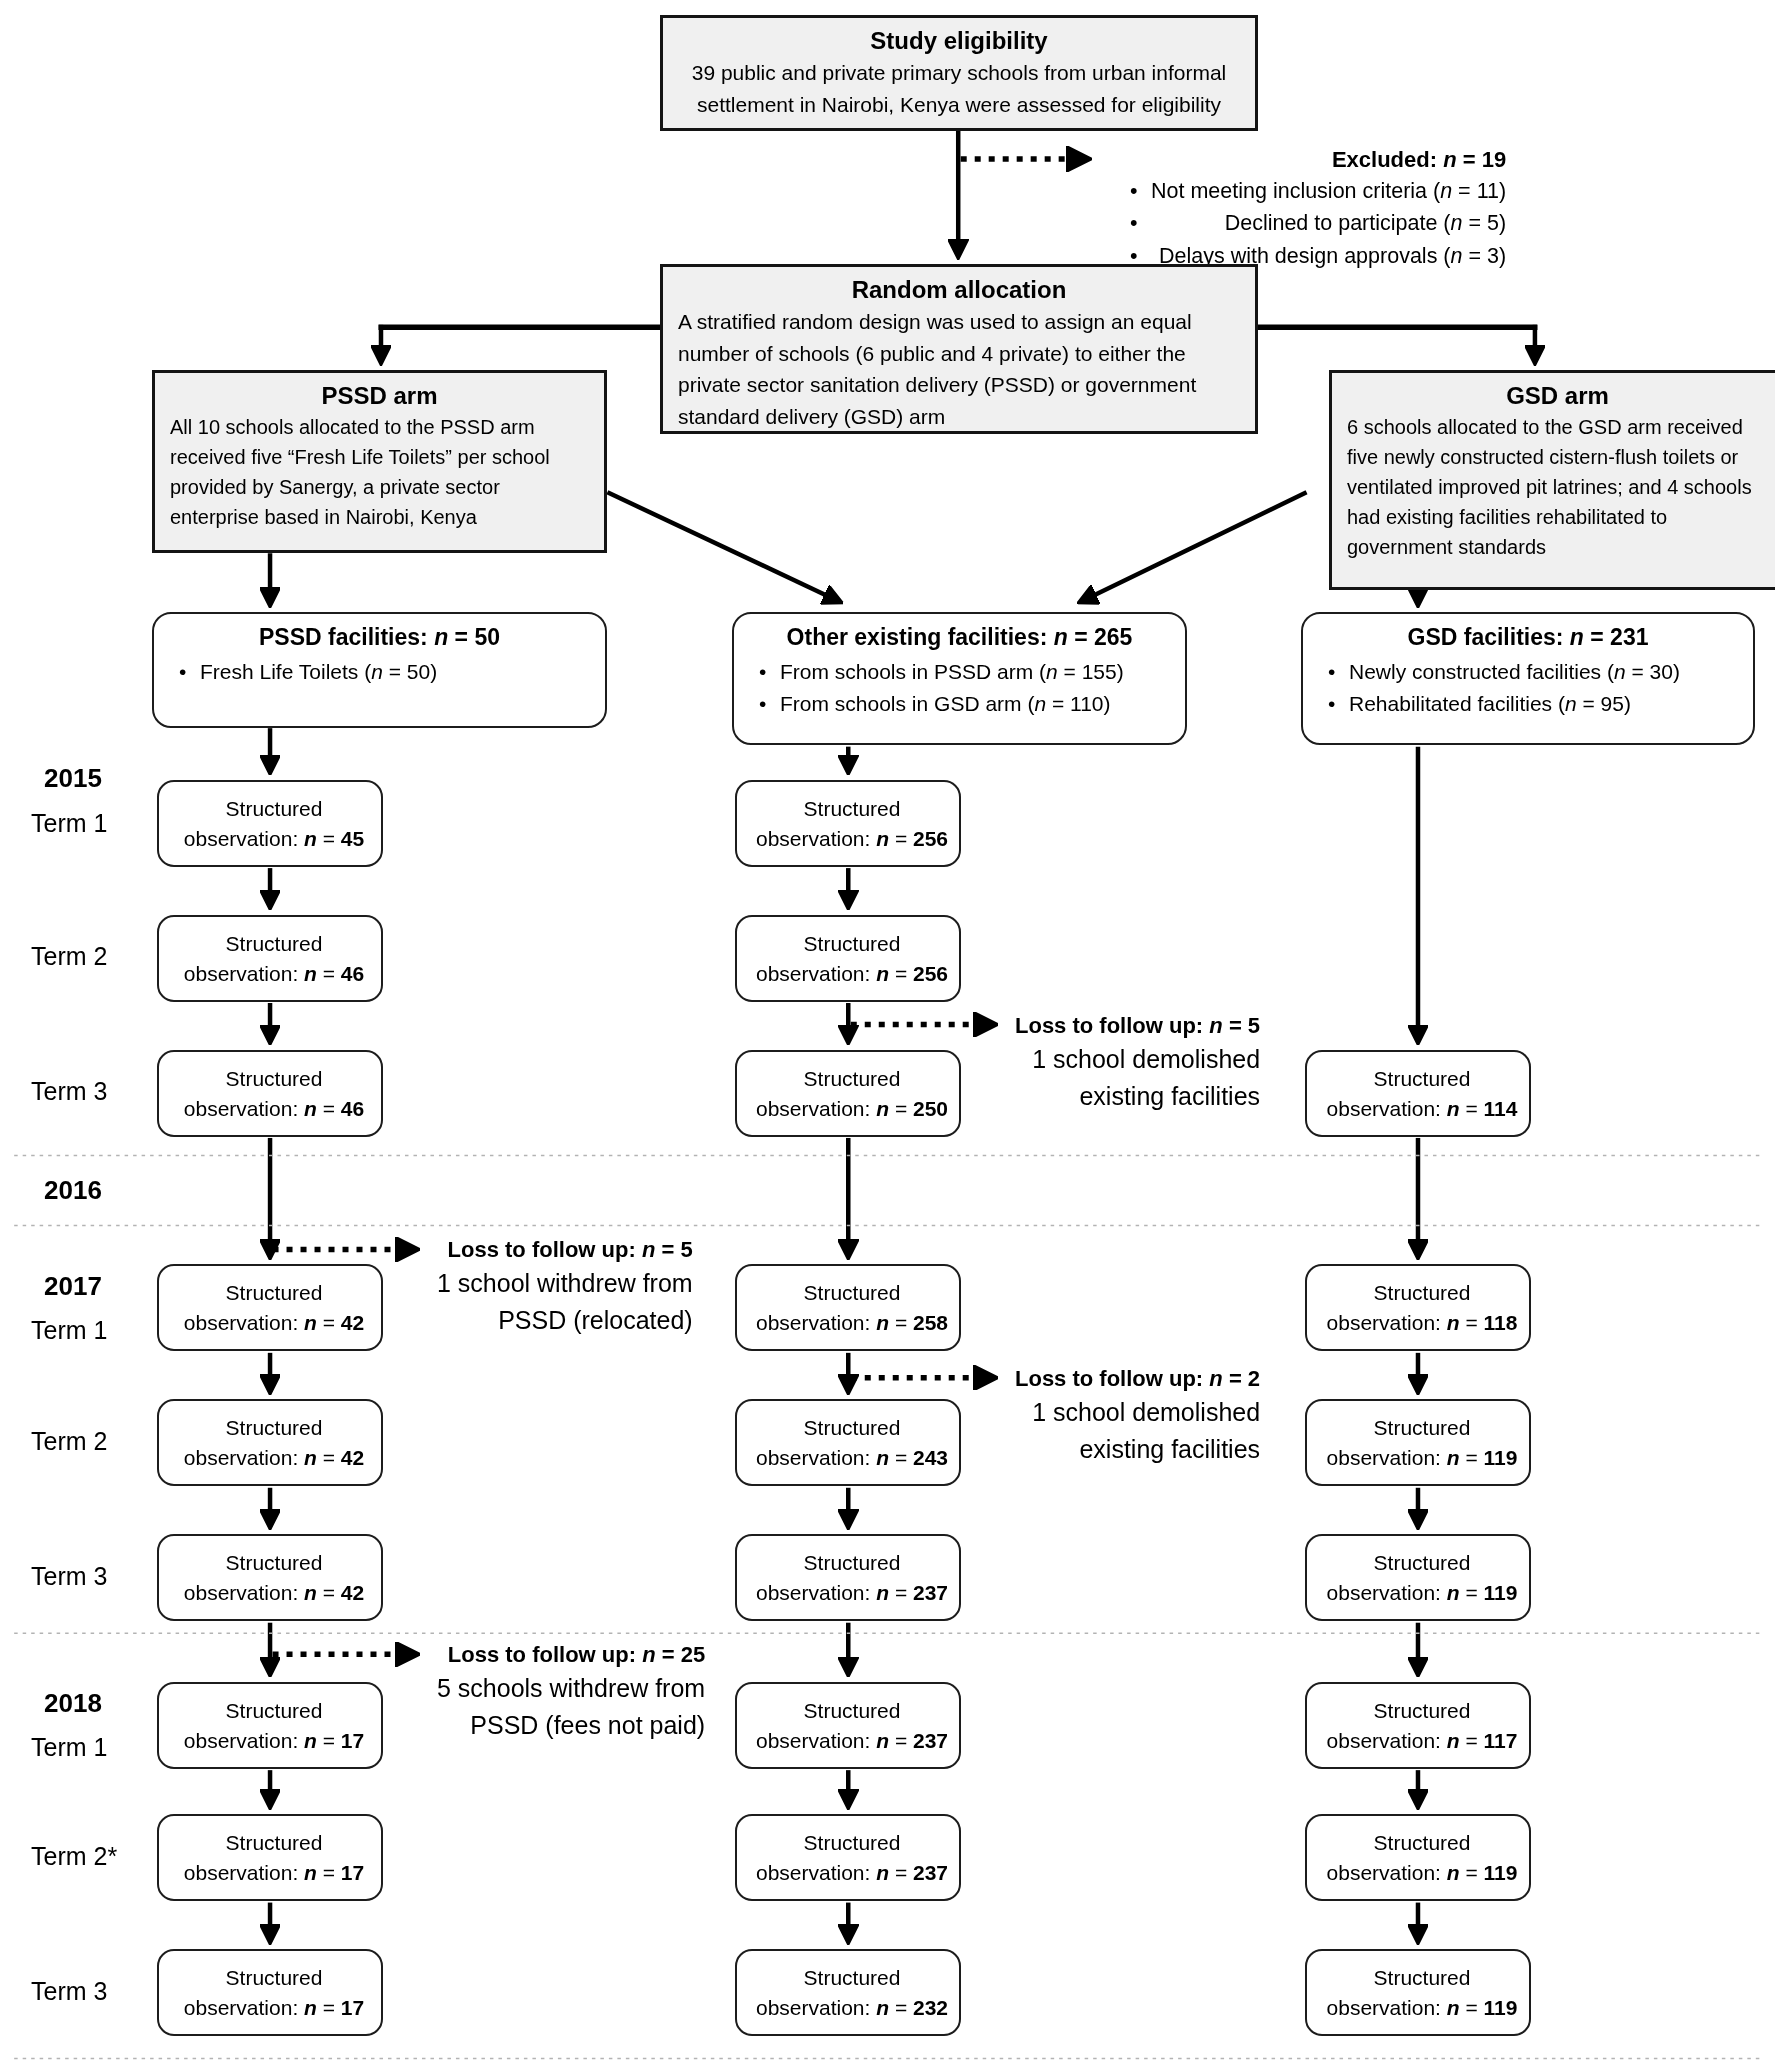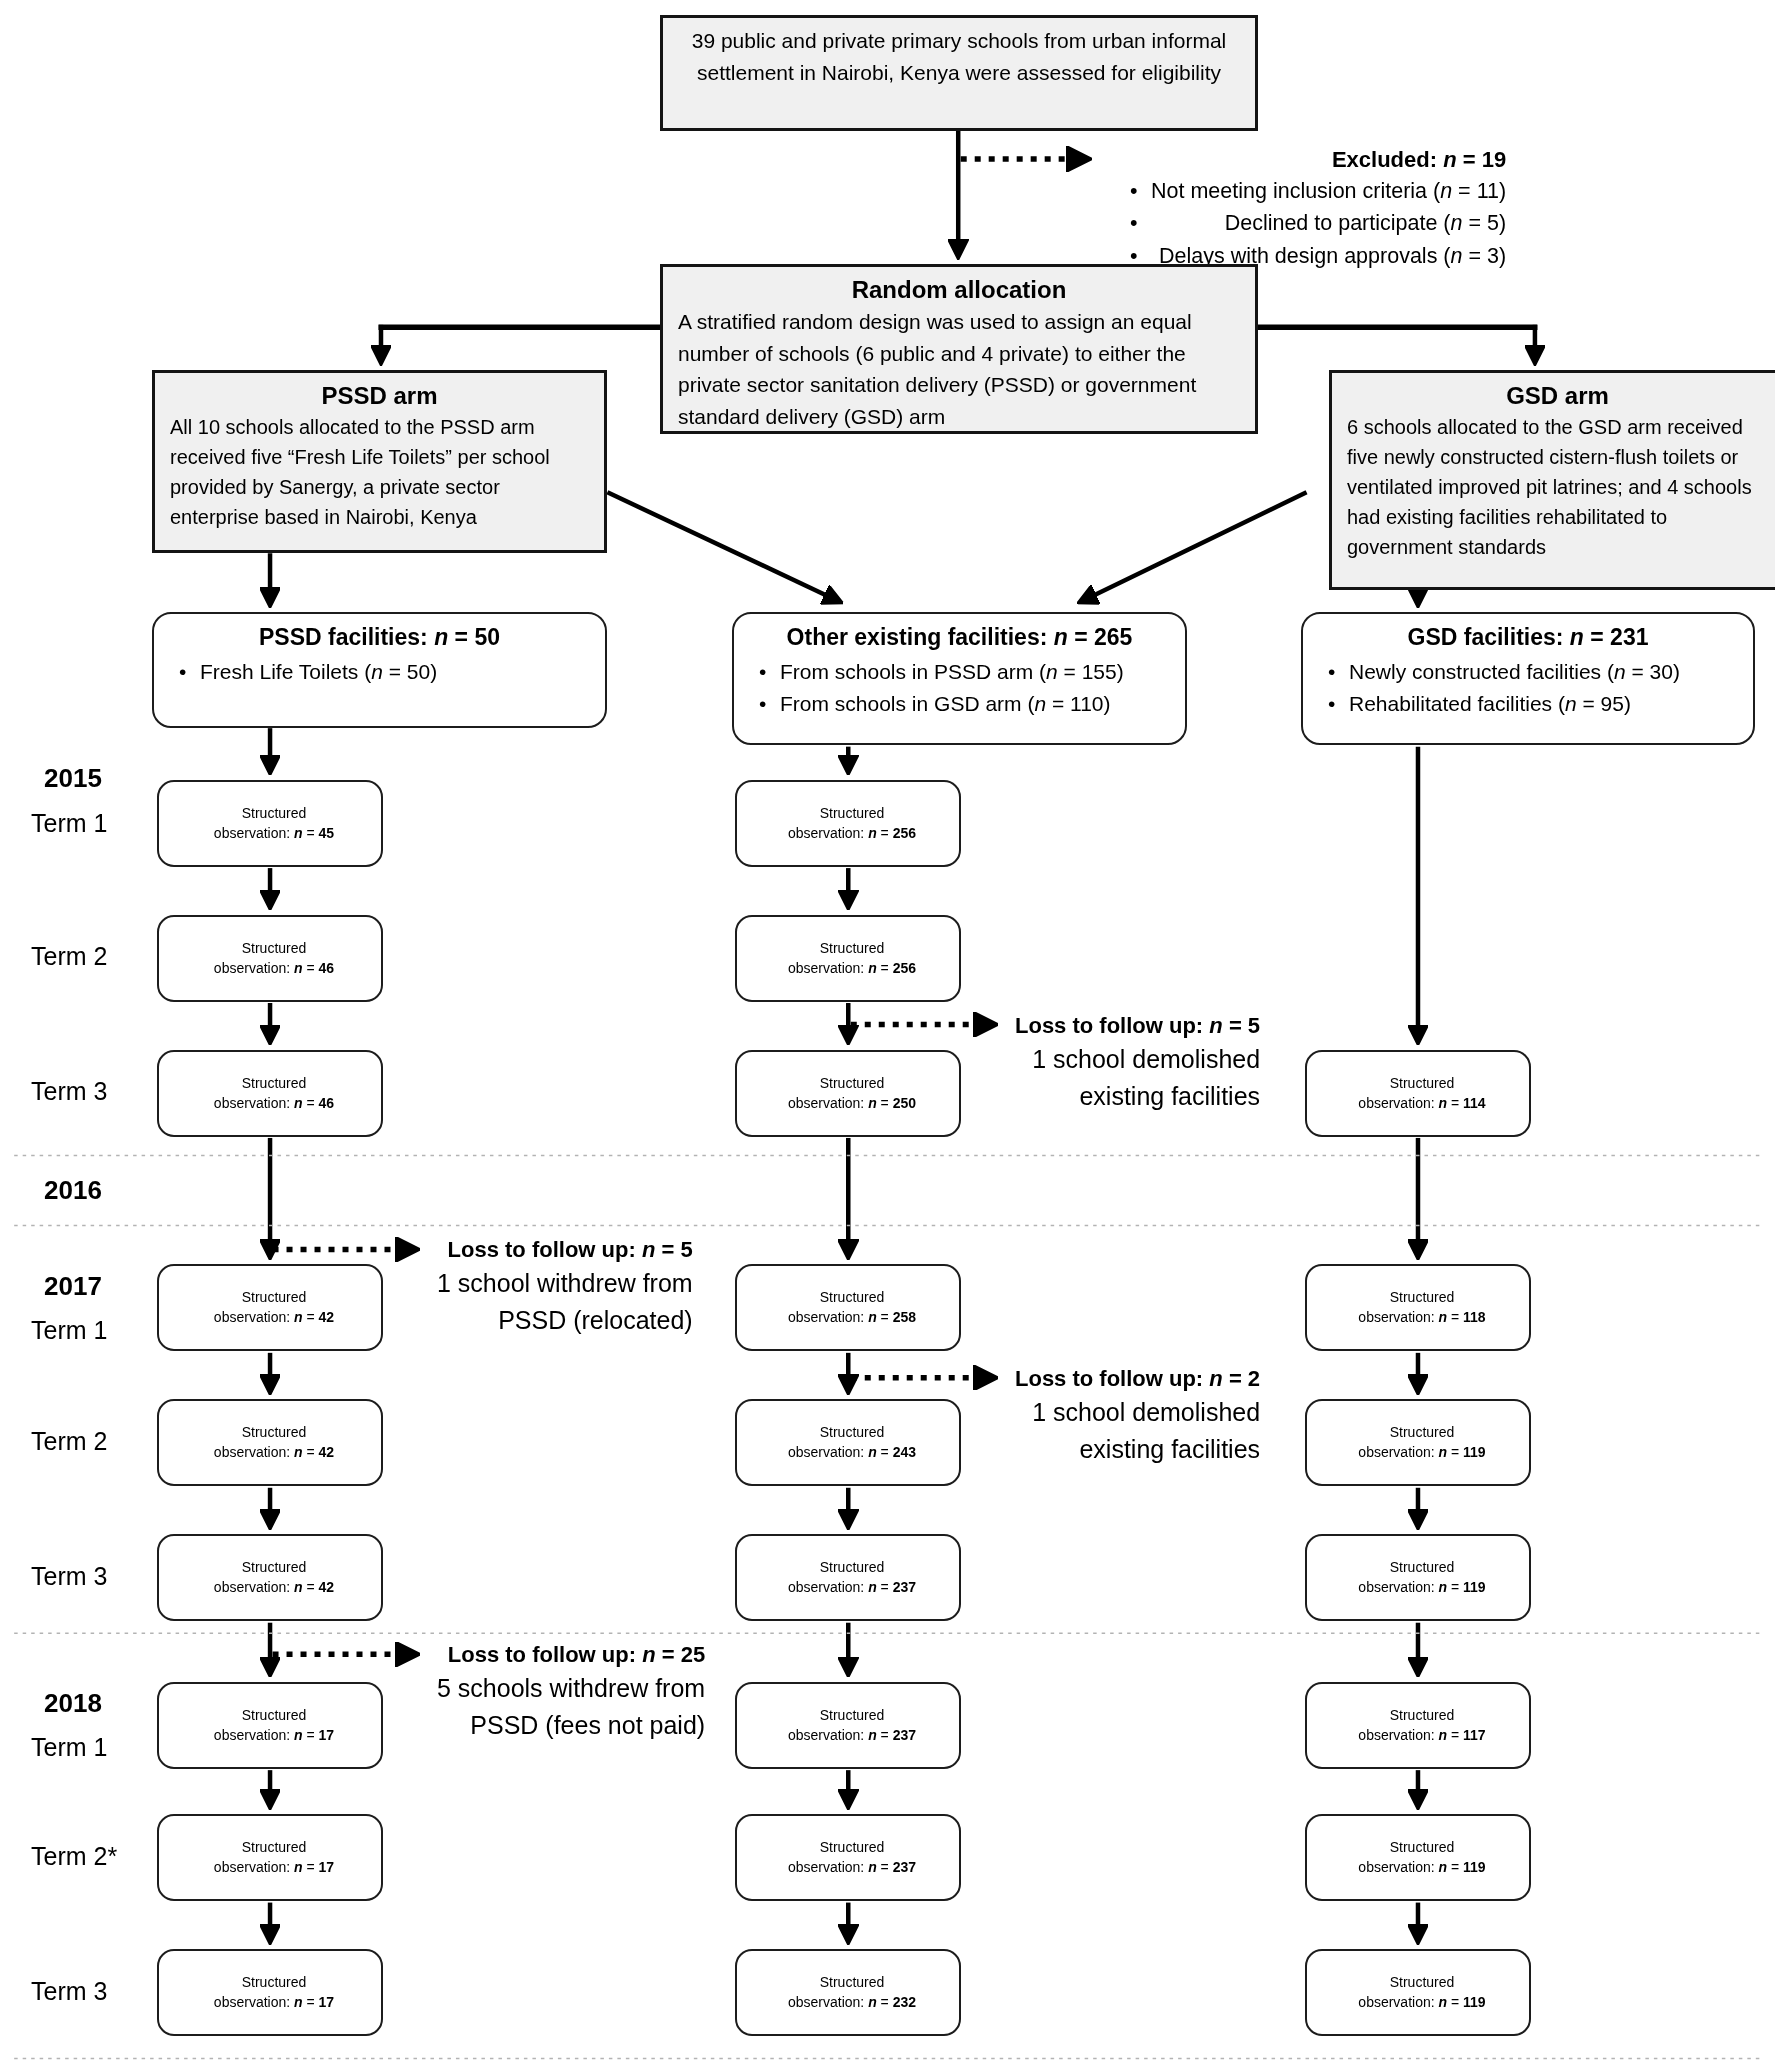--- a/index.html
+++ b/index.html
@@ -47,21 +47,21 @@
   .obs{
     position:absolute;
     width:226px;height:87px;
     background:#fff;
     border:2px solid #1c1c1c;
     border-radius:17px;
     box-sizing:border-box;
     display:flex;flex-direction:column;justify-content:center;
     text-align:center;
   }
-  .obs-l1,.obs-l2{font-size:14px;line-height:1.42;padding-left:8px;}
+  .obs-l1,.obs-l2{font-size:21px;line-height:1.42;padding-left:8px;}
   .obs-l2 .nvar,.obs-l2 .nnum{font-weight:700;}
 
   .nvar{font-style:italic;}
   .nnum{font-style:normal;}
 
   
   .note{position:absolute;text-align:right;white-space:nowrap;}
   .note .nt{font-size:22px;font-weight:700;line-height:1.42;}
   .note .nl{font-size:25px;line-height:1.47;}
   .note .bi{font-size:21.5px;line-height:1.5;}
@@ -132,20 +132,21 @@
     <line class="dotted" x1="1702" y1="2757" x2="1988" y2="2757" marker-end="url(#ah)"></line>
     <line class="dotted" x1="545" y1="3310" x2="831" y2="3310" marker-end="url(#ah)"></line>
 
     <line class="sep" x1="28" y1="2312" x2="3525" y2="2312"></line>
     <line class="sep" x1="28" y1="2452" x2="3525" y2="2452"></line>
     <line class="sep" x1="28" y1="3268" x2="3525" y2="3268"></line>
     <line class="sep" x1="28" y1="4119" x2="3525" y2="4119"></line>
   </svg>
 
   <div class="gbox" style="left:660px;top:15px;width:598px;height:116px;">
+    <div class="gtitle">Study eligibility</div>
     <div class="gbody center">39 public and private primary schools from urban informal settlement in Nairobi, Kenya were assessed for eligibility</div>
   </div>
 
   <div class="note" style="left:1119px;top:144px;">
     <div class="nt">Excluded: <i class="nvar">n</i> = <span class="nnum">19</span></div>
     <div class="bi">Not meeting inclusion criteria (<i class="nvar">n</i> = <span class="nnum">11</span>)</div>
     <div class="bi">Declined to participate (<i class="nvar">n</i> = <span class="nnum">5</span>)</div>
     <div class="bi">Delays with design approvals (<i class="nvar">n</i> = <span class="nnum">3</span>)</div>
   </div>
 

